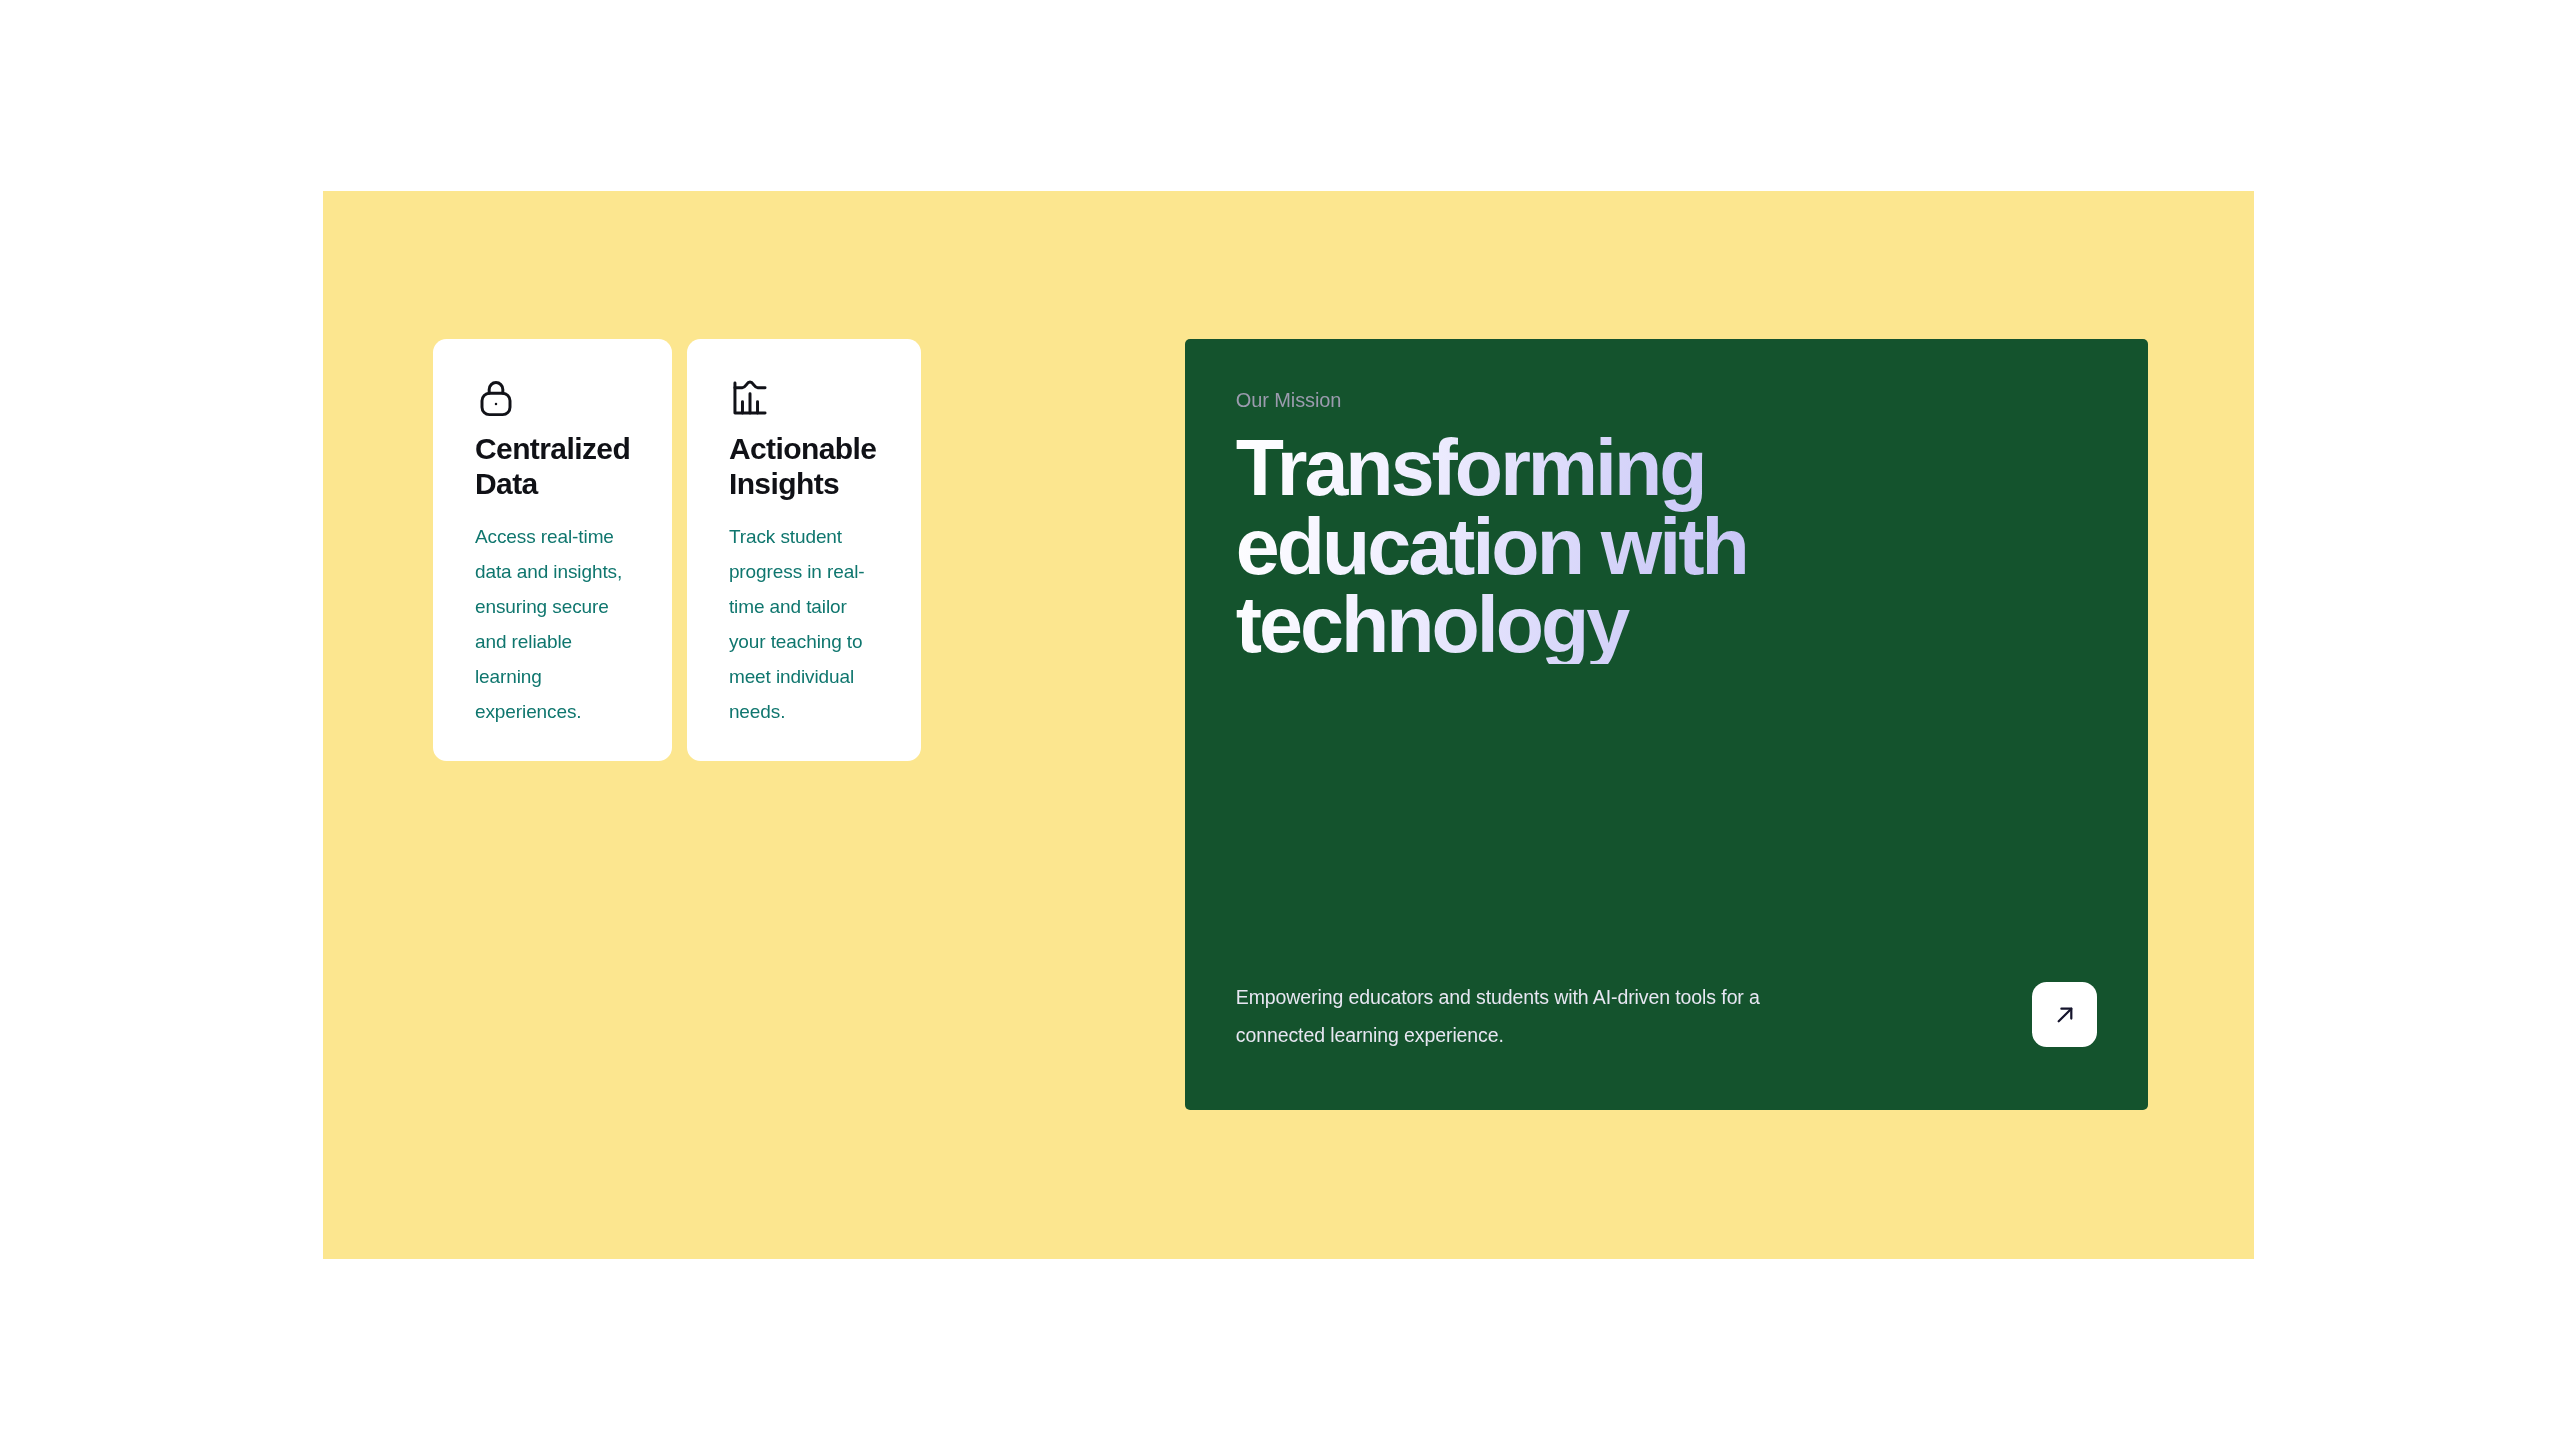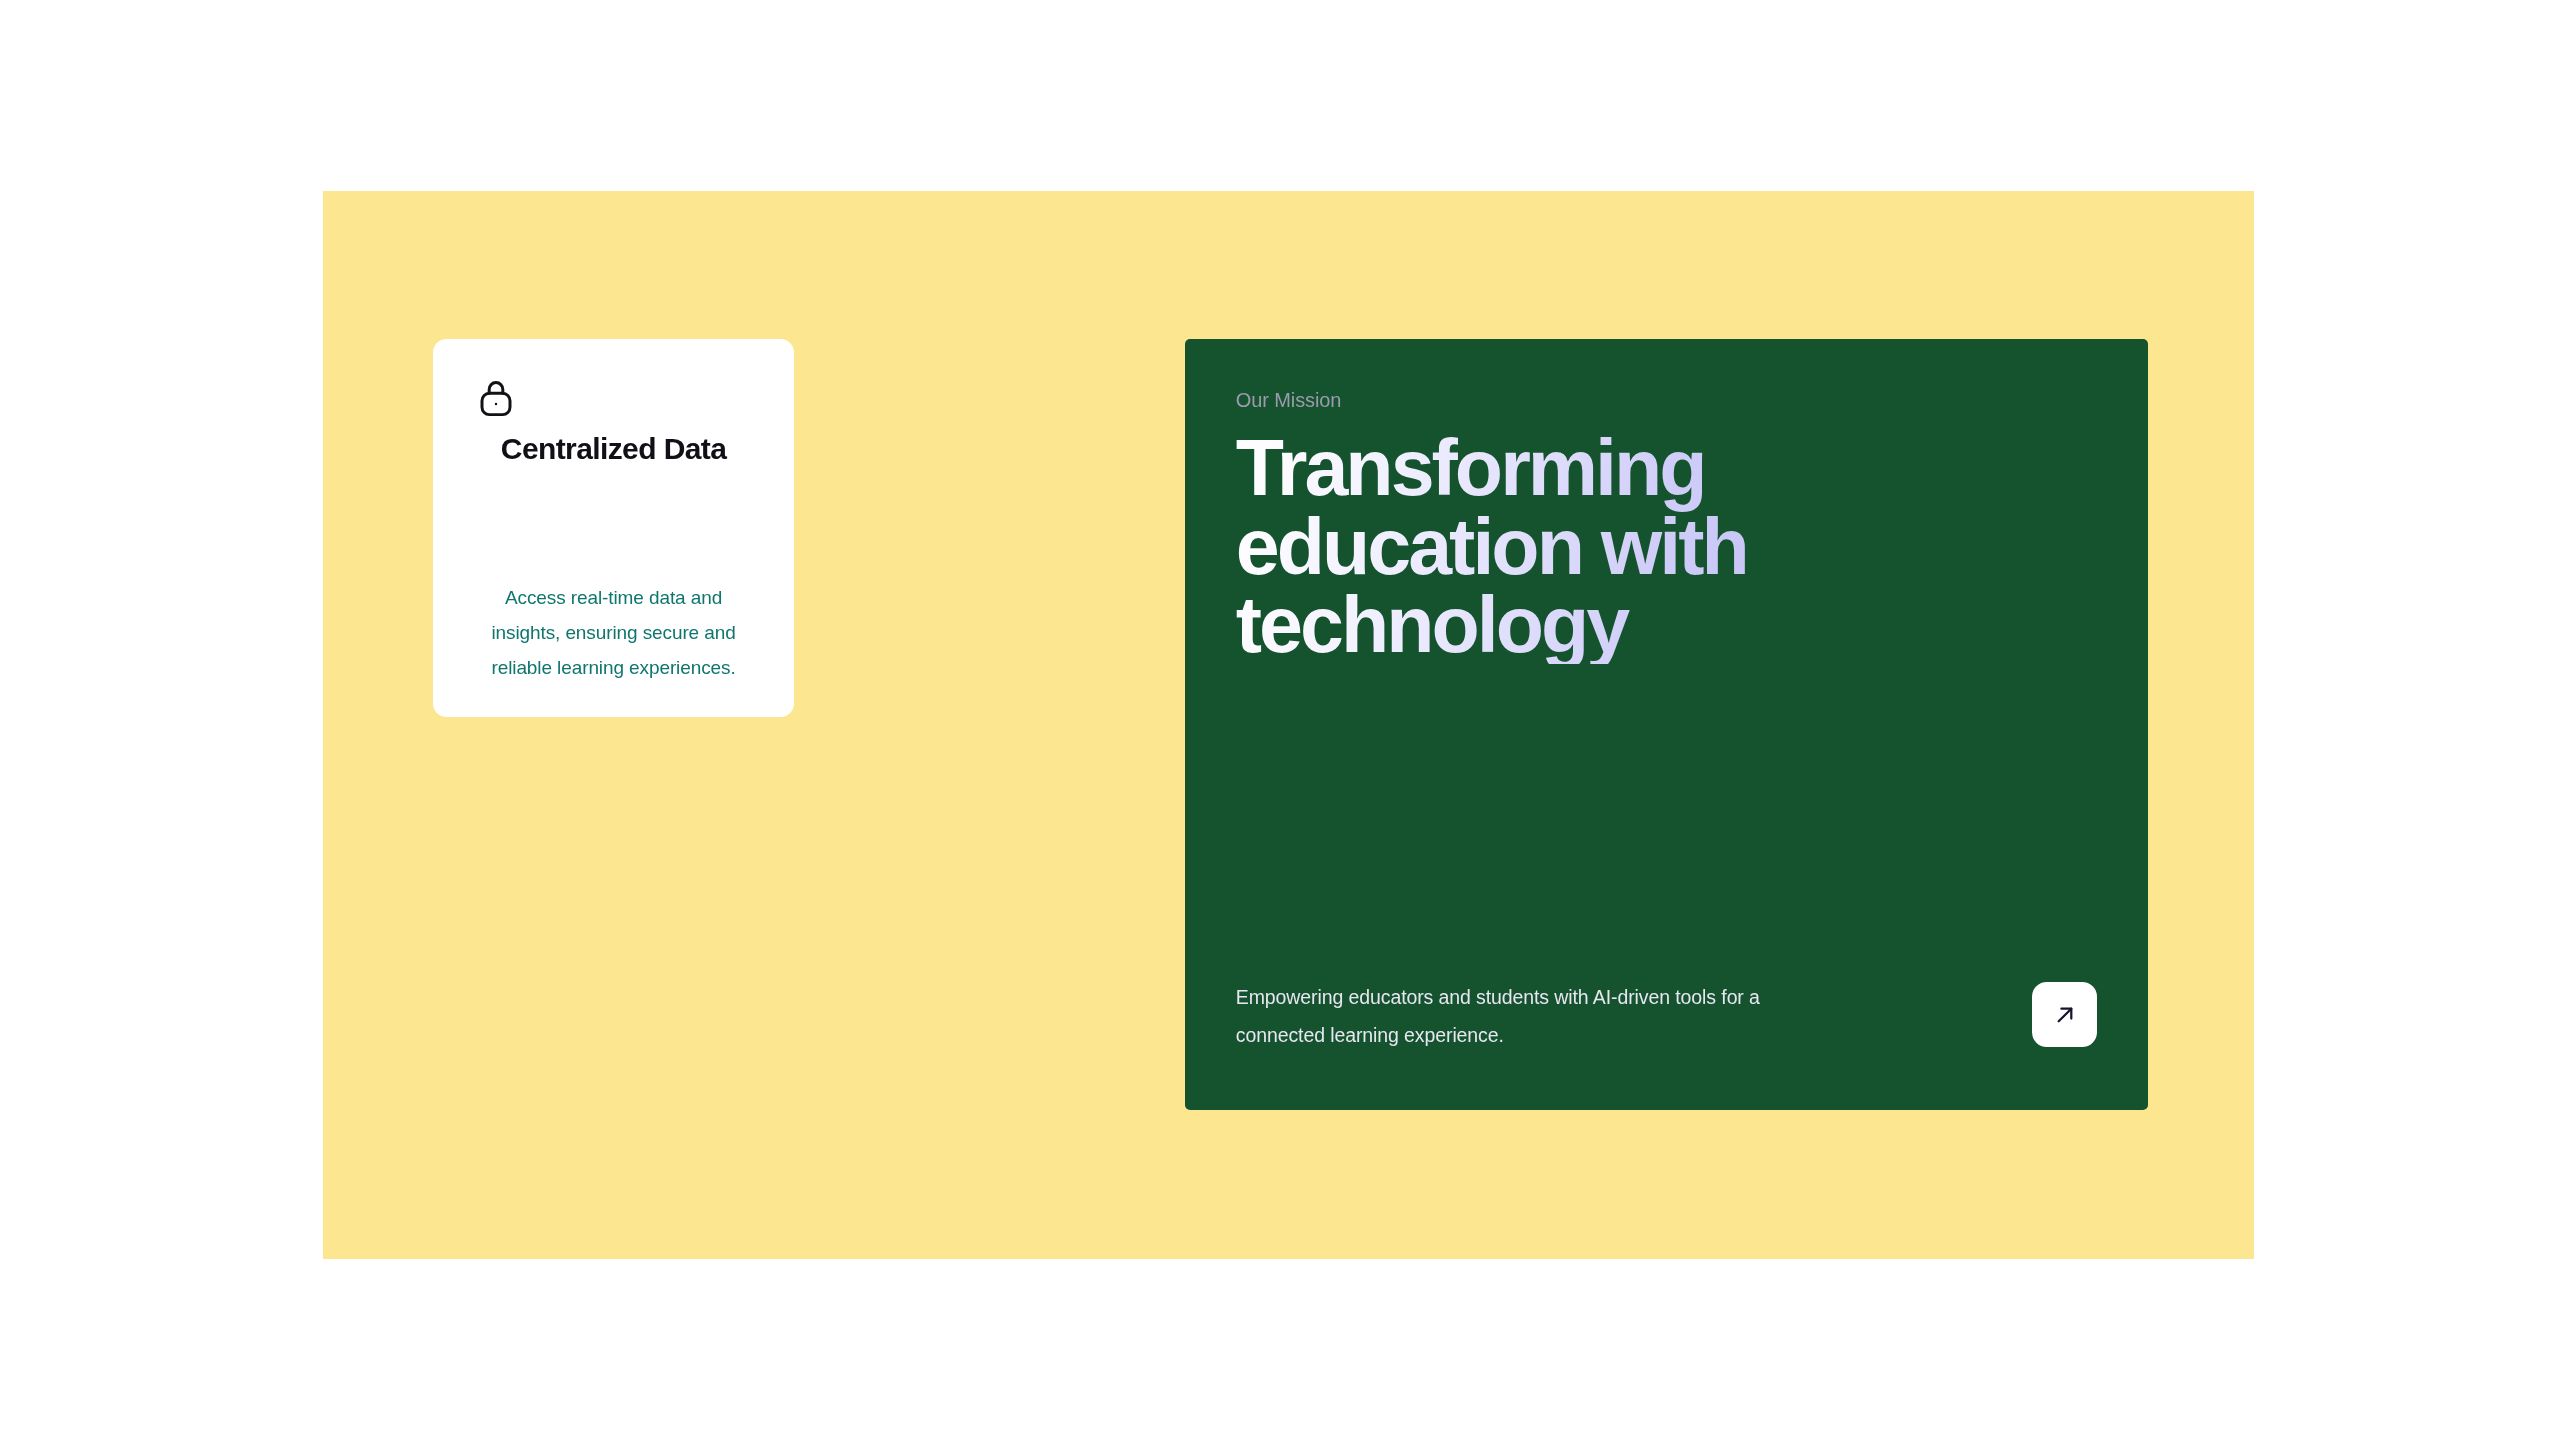--- a/index.html
+++ b/index.html
@@ -37,24 +37,23 @@
     top: 339px;
     width: 1715px;
     height: 771px;
     display: flex;
     gap: 14.8px;
   }
 
   .features {
     width: 737px;
     display: grid;
-    grid-template-columns: 1fr 1fr;
+    grid-template-columns: 1fr 1fr 1fr;
     grid-template-rows: 1fr 1fr;
     gap: 14.8px 14.8px;
-    text-align: center;
   }
 
   .card {
     background: #ffffff;
     border-radius: 13.4px;
     padding: 38px 42px 32px 42px;
     display: flex;
     flex-direction: column;
     position: relative;
   }
@@ -166,20 +165,33 @@
             <rect x="4" y="9.3" width="16" height="12.2" rx="4.2"></rect>
             <path d="M8.1 9.3V7.1a3.9 3.9 0 0 1 7.8 0v2.2"></path>
             <circle cx="12" cy="15.4" r="0.72" fill="currentColor" stroke="none"></circle>
           </svg>
         </span>
         <div class="card-title">Centralized Data</div>
         <div class="card-desc">Access real-time data and insights, ensuring secure and reliable learning experiences.</div>
       </div>
 
 
+      <div class="card">
+        <span class="card-icon">
+          <svg viewBox="0 0 24 24" fill="none" stroke="currentColor" stroke-width="1.7" stroke-linecap="round" stroke-linejoin="round">
+            <path d="M3.4 3.4v17.2h17.2"></path>
+            <path d="M3.4 6.1h4.2c2.1 0 2.4-3.2 4.4-3.2s2.3 3.2 4.4 3.2h4.2"></path>
+            <path d="M7.7 20.6v-6.4"></path>
+            <path d="M12 20.6V9.6"></path>
+            <path d="M16.3 20.6v-6.4"></path>
+          </svg>
+        </span>
+        <div class="card-title">Actionable Insights</div>
+        <div class="card-desc">Track student progress in real-time and tailor your teaching to meet individual needs.</div>
+      </div>
 
 
     </div>
 
     <div class="mission">
       <div class="mission-eyebrow">Our Mission</div>
       <h1 class="mission-heading">Transforming education with technology</h1>
 
       <div class="mission-footer">
         <p class="mission-sub">Empowering educators and students with AI-driven tools for a connected learning experience.</p>

